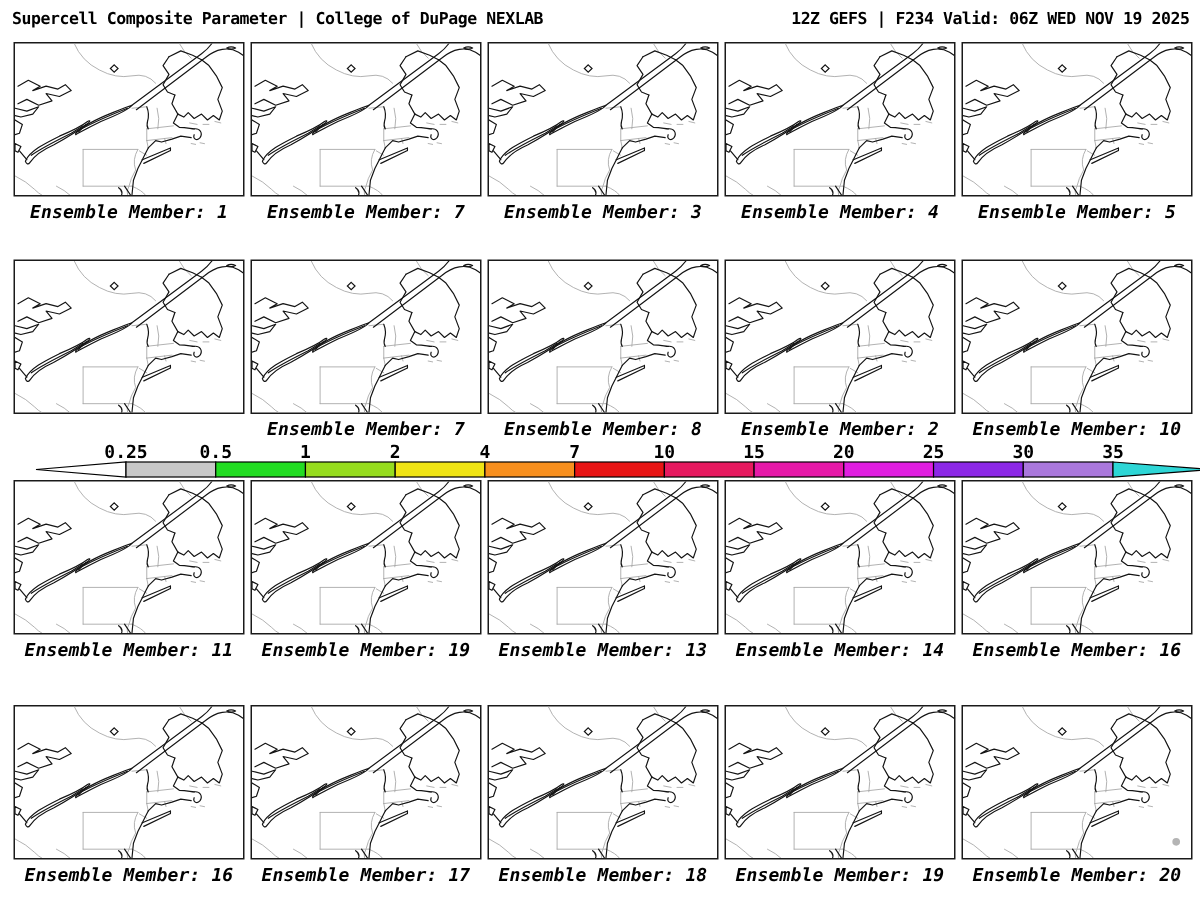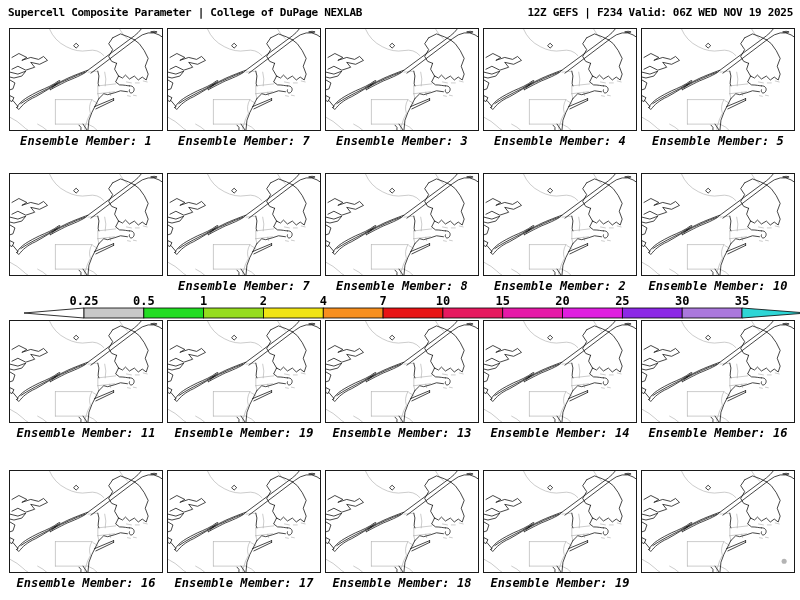--- a/index.html
+++ b/index.html
@@ -1241,14 +1241,15 @@
           <path d="M119,64 L112,63 L106,65 L99,67 L95,66 L90,71"></path>
           <path d="M86,79 L105,71 M87,81.5 L105,72.8 M105,71 L105,72.8"></path>
           <path d="M90,71 L88,75 L86,79"></path>
           <path d="M86,79 L83,85 L80,93 L79,103"></path>
           <path d="M74,97 L78,103 M70,98 Q73,100 72,103"></path>
         </g>
         <path d="M67,14.5 L69.6,17 L67,19.5 L64.4,17 Z" fill="#ffffff" stroke="#141414" stroke-width="0.8"></path>
         <circle cx="144" cy="92" r="2.6" fill="#b4b4b4" style="display: block;"></circle>
       </svg>
     </div>
+    <div class="panel-label">Ensemble Member: 20</div>
   </div>
   </div>
 
 </body></html>

